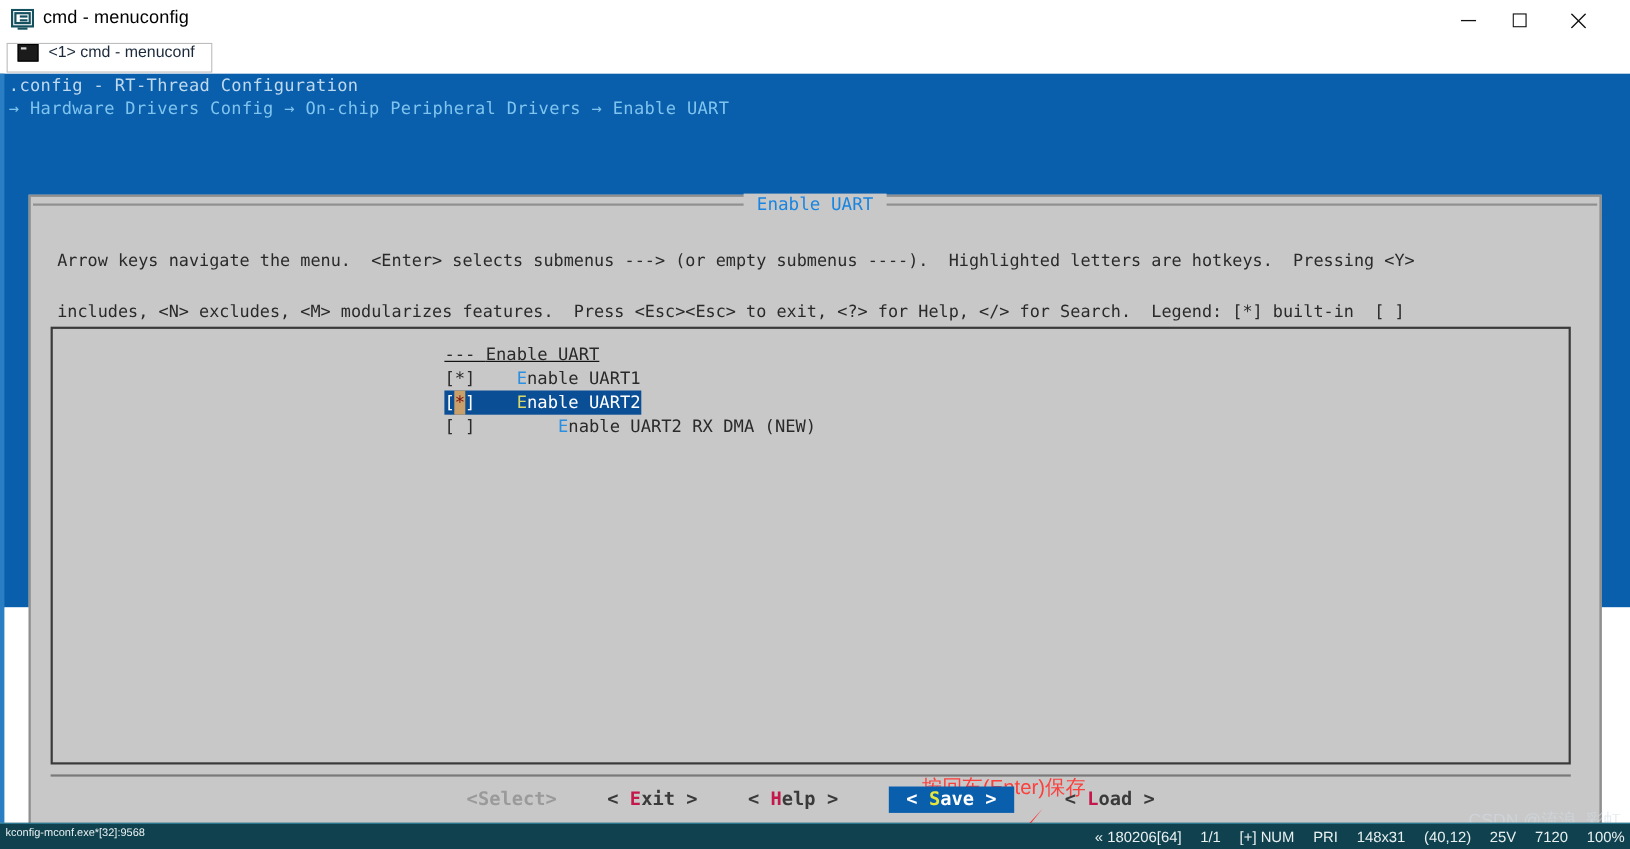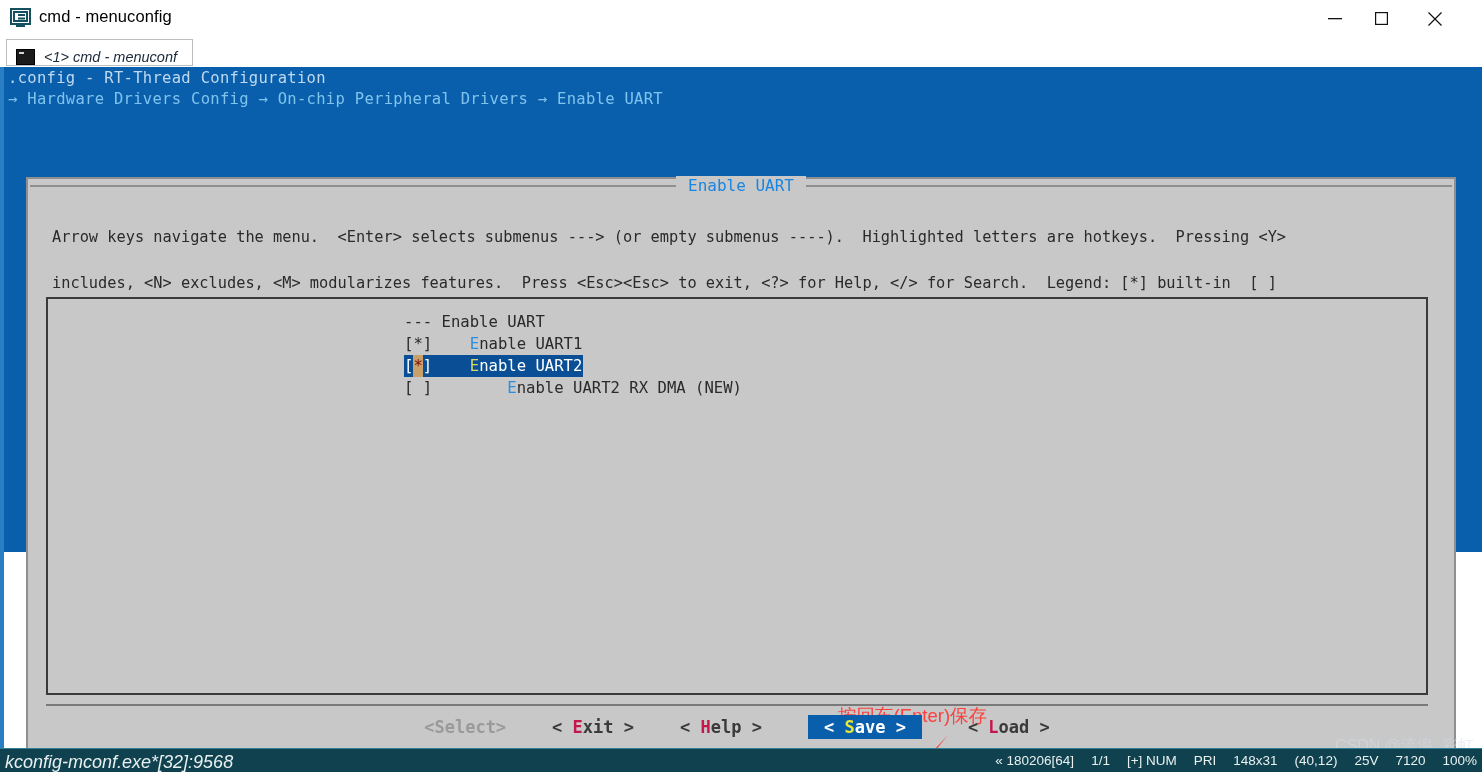--- a/index.html
+++ b/index.html
@@ -34,21 +34,21 @@
   .wb-close { right: 24px; }
 
   
   .tabbar {
     position: absolute; left: 0; top: 37px; width: 1482px; height: 30px;
     background: #ffffff;
   }
   .tab {
     position: absolute; left: 6px; top: 2px; height: 27px; width: 187px;
     border: 1px solid #bdbdbd; background: #ffffff;
-    display: flex; align-items: flex-end; box-sizing: border-box; font-style: italic;
+    display: flex; align-items: flex-start; box-sizing: border-box;
   }
   .tab-icon {
     width: 17px; height: 14px; margin-left: 9px; margin-right: 9px;
     background: #1b1b1b; position: relative; flex: none;
     border: 1px solid #000;
   }
   .tab-icon::after {
     content: ""; position: absolute; left: 2px; top: 2px;
     width: 5px; height: 2px; background: #d8d8d8;
   }
@@ -175,21 +175,21 @@
   .btn.active .k { color: #e6e63c; }
 
   
   .statusbar {
     position: absolute; left: 0; top: 748px; width: 1482px; height: 24px;
     background: #10414f; border-top: 1px solid #2d7f96;
     font-family: "Liberation Sans", sans-serif;
   }
   .st-left {
     position: absolute; left: 5px; top: 3px;
-    font-size: 18px; color: #e8f0f0; white-space: nowrap; font-style: italic;
+    font-size: 10px; color: #e8f0f0; white-space: nowrap;
   }
   .st-right {
     position: absolute; right: 5px; top: 4px;
     font-size: 13.5px; color: #e8f0f0; white-space: nowrap;
     display: flex; align-items: center;
   }
   .st-cell { margin-left: 17px; }
   .watermark {
     position: absolute; right: 8px; top: 736px;
     font-family: "Liberation Sans", sans-serif;
@@ -310,21 +310,21 @@
       </div>
 
       <div class="helptext">
 <div>Arrow keys navigate the menu.  &lt;Enter&gt; selects submenus ---&gt; (or empty submenus ----).  Highlighted letters are hotkeys.  Pressing &lt;Y&gt;</div>
 <div>includes, &lt;N&gt; excludes, &lt;M&gt; modularizes features.  Press &lt;Esc&gt;&lt;Esc&gt; to exit, &lt;?&gt; for Help, &lt;/&gt; for Search.  Legend: [*] built-in  [ ]</div>
 <div>excluded  &lt;M&gt; module  &lt; &gt; module capable</div>
       </div>
 
       <div class="listbox">
         <div class="menu" id="menu">
-            <div style="height: 22px;">
+            <div style="height: 22px; text-decoration: underline;">
               <div class="mrow"><span>--- </span><span>Enable UART</span></div>
             </div>
             <div style="height: 22px;">
               <div class="mrow"><span>[*] </span><span>   </span><span class="hot">E</span><span>nable UART1</span></div>
             </div>
             <div style="height: 22px;"><div class="mrow sel"><span>[</span><span class="cursor">*</span><span>] </span><span>   </span><span class="hot">E</span><span>nable UART2</span></div></div>
             <div style="height: 22px;">
               <div class="mrow"><span>[ ] </span><span>       </span><span class="hot">E</span><span>nable UART2 RX DMA (NEW)</span></div>
             </div>
           </div>

